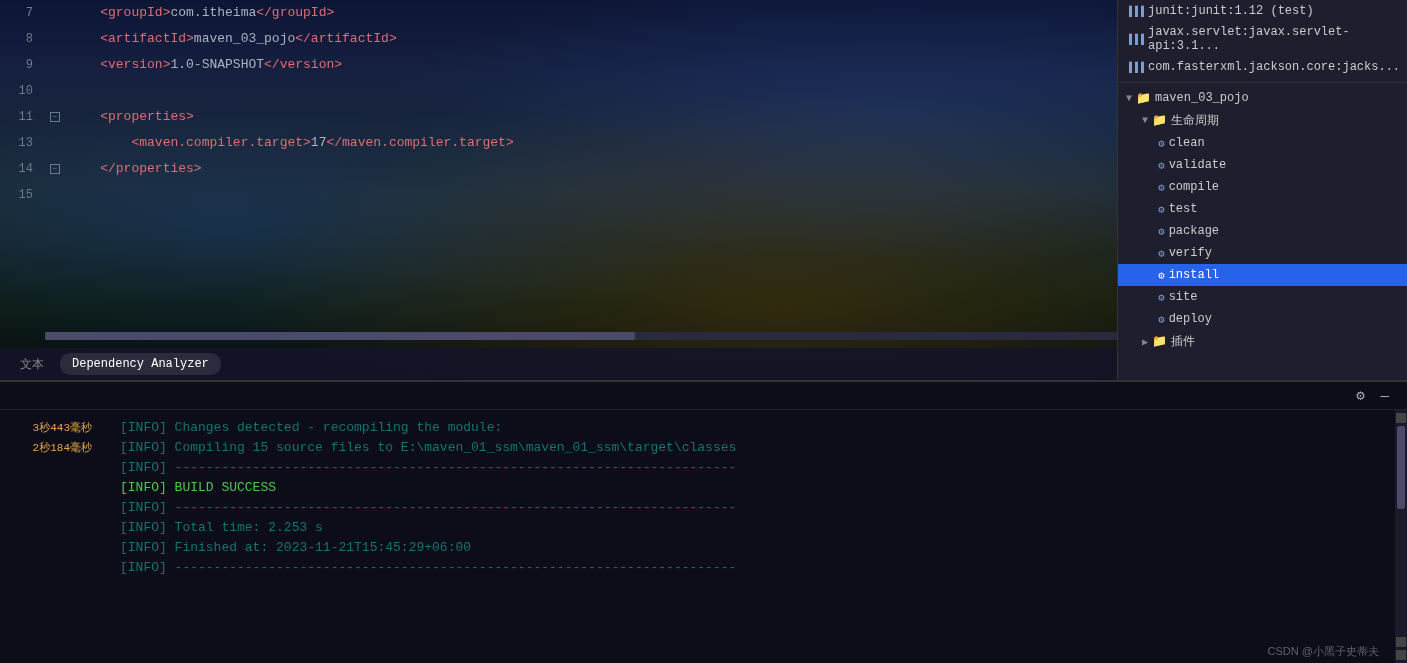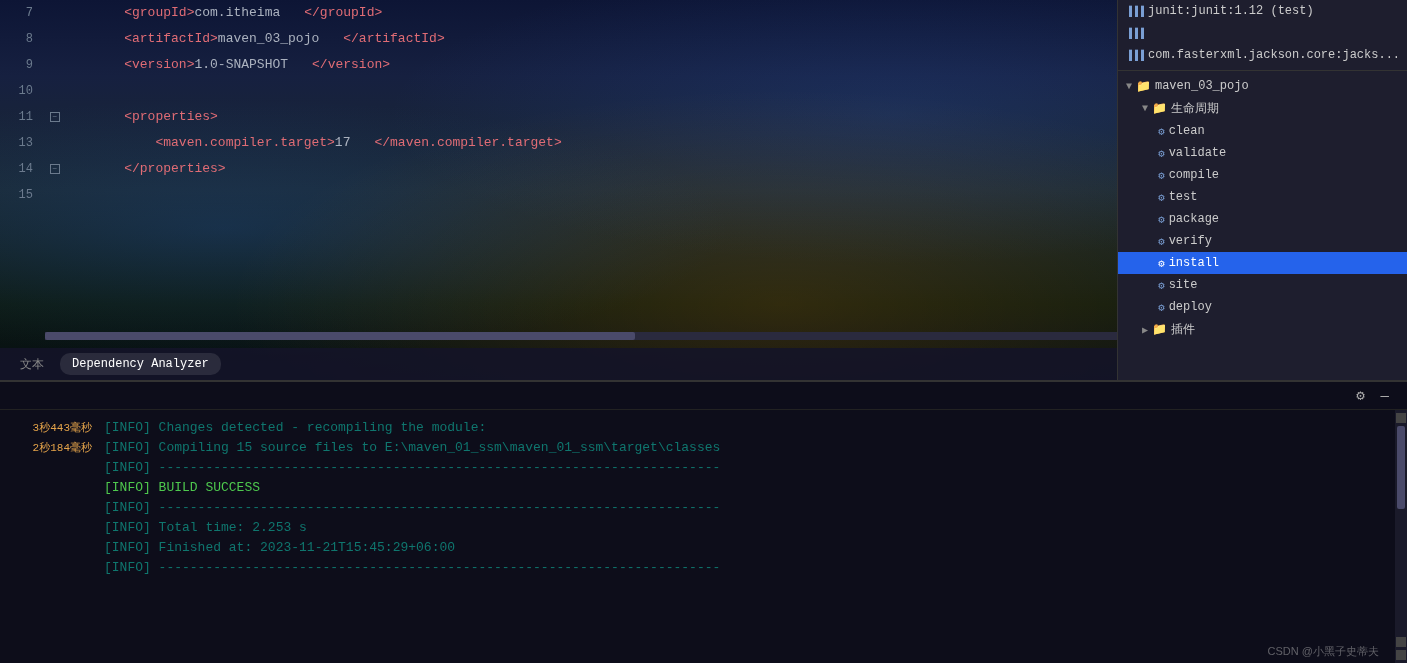--- a/index.html
+++ b/index.html
@@ -84,21 +84,21 @@
       font-size: 8px;
       color: #6b7a8d;
     }
 
     .line-code {
       flex: 1;
       padding-left: 4px;
       white-space: nowrap;
     }
 
-    .tag { color: #e06c75; margin-left: 24px; }
+    .tag { color: #e06c75; }
     .text-content { color: #abb2bf; }
 
     
     .editor-scrollbar {
       position: absolute;
       bottom: 40px;
       left: 45px;
       right: 0;
       height: 8px;
       background: #2a2a3e;
@@ -280,20 +280,21 @@
     .term-wrapper {
       flex: 1;
       display: flex;
       flex-direction: column;
     }
 
     .term-body {
       display: flex;
       flex: 1;
       overflow: hidden;
+      gap: 16px;
     }
 
     .watermark {
       position: absolute;
       bottom: 4px;
       right: 28px;
       color: rgba(180,180,180,0.5);
       font-size: 11px;
       font-family: sans-serif;
     }
@@ -418,20 +419,21 @@
 
   <div class="sidebar-panel">
 
     <div class="top-items">
       <div class="sidebar-row">
         <span class="bar-icon">▐▐▐</span>
         <span>junit:junit:1.12 (test)</span>
       </div>
       <div class="sidebar-row">
         <span class="bar-icon">▐▐▐</span>
+        <span>javax.servlet:javax.servlet-api:3.1...</span>
       </div>
       <div class="sidebar-row">
         <span class="bar-icon">▐▐▐</span>
         <span>com.fasterxml.jackson.core:jacks...</span>
       </div>
     </div>
 
     <div class="sidebar-section">
       <div class="sidebar-row">
         <span class="expand-arrow">▼</span>

